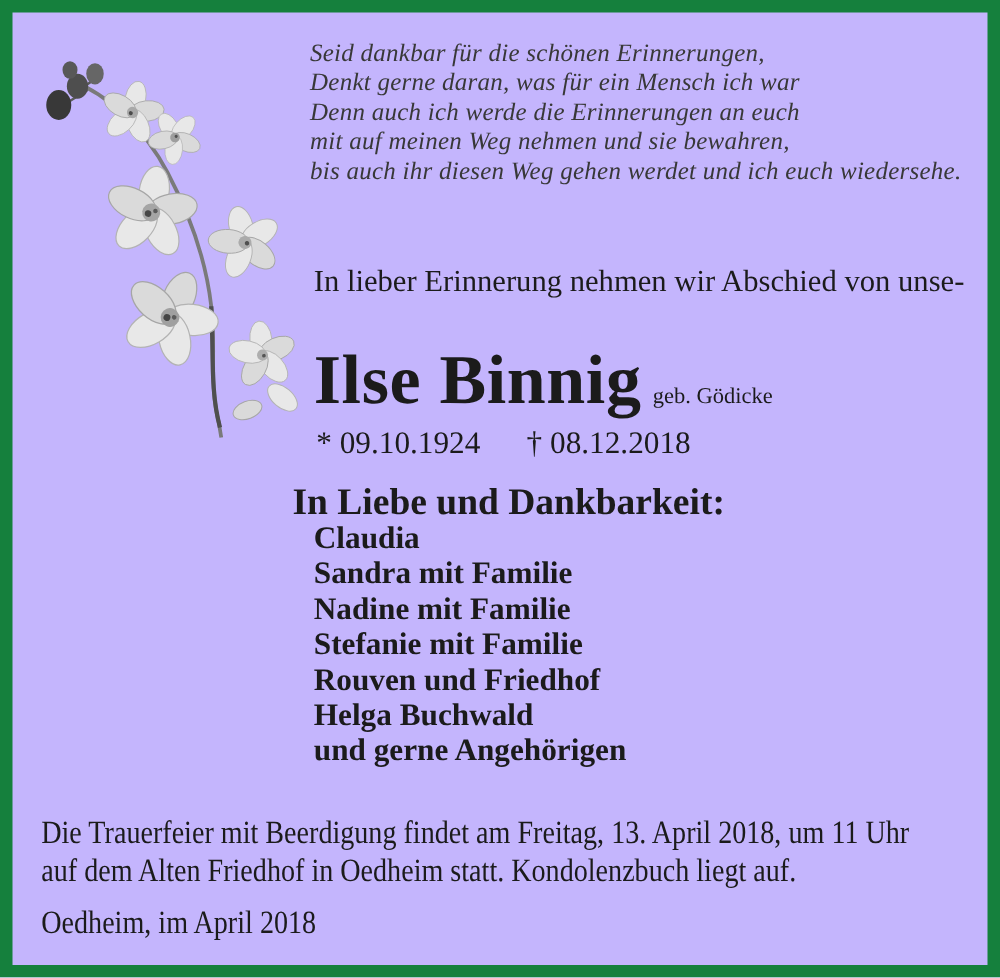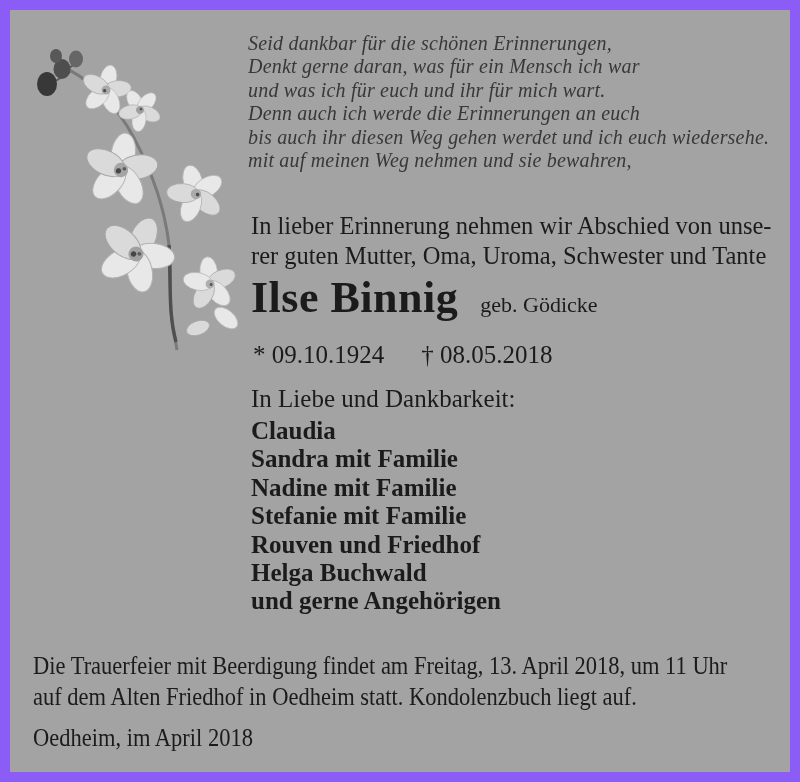--- a/index.html
+++ b/index.html
@@ -1,22 +1,22 @@
 <!DOCTYPE html>
 <html lang="de"><head>
 <meta charset="utf-8">
 <style>
   html, body { margin: 0; padding: 0; background: #ffffff; }
   .page {
     position: relative;
     width: 800px;
     height: 782px;
     box-sizing: border-box;
-    border: 10px solid #8b5cf6;
-    background: #a3a3a3;
+    border: 10px solid #15803d;
+    background: #c4b5fd;
     overflow: hidden;
     font-family: "Liberation Serif", "DejaVu Serif", serif;
     color: #1b1b1b;
   }
   .abs { position: absolute; }
 
   
   .flower-wrap { left: 8px; top: 22px; width: 228px; height: 322px; }
   .petal   { fill: #e8e8e8; stroke: #b3b3b3; stroke-width: 0.8; }
   .petal-d { fill: #dadada; stroke: #a6a6a6; stroke-width: 0.8; }
@@ -30,53 +30,54 @@
     color: #383838;
     letter-spacing: 0.2px;
   }
   .poem div { white-space: nowrap; }
 
   
   .intro {
     left: 241px; top: 201px;
     font-size: 24.5px;
     line-height: 29.5px;
+    text-align: right;
   }
   .intro div { white-space: nowrap; }
 
   
   .name-row {
     left: 241px; top: 262px;
     display: flex;
     align-items: baseline;
     white-space: nowrap;
   }
   .deceased-name {
-    font-size: 44px;
+    font-size: 56px;
     font-weight: bold;
     letter-spacing: 0.5px;
   }
   .maiden-name {
-    font-size: 22px;
-    margin-left: 22px;
+    font-size: 18px;
+    margin-left: 9px;
   }
 
   
   .dates {
     left: 243px; top: 331px;
     font-size: 25px;
     white-space: nowrap;
   }
   .death-date { margin-left: 37px; }
 
   
   .family-heading {
-    left: 241px; top: 375px;
-    font-size: 25px;
-    font-weight: normal;
+    left: 224px; top: 375px;
+    font-size: 30px;
+    font-weight: bold;
     white-space: nowrap;
   }
   .mourners {
     left: 241px; top: 407px;
     font-size: 25px;
     font-weight: bold;
     line-height: 28.4px;
   }
   .mourners div { white-space: nowrap; }
 
@@ -173,38 +174,36 @@
       </g>
 
       <ellipse class="petal" transform="translate(208,286) rotate(40)" rx="14" ry="8"></ellipse>
       <ellipse class="petal-d" transform="translate(180,296) rotate(-20)" rx="12" ry="7"></ellipse>
     </svg>
   </div>
 
   <div class="abs poem">
     <div>Seid dankbar für die schönen Erinnerungen,</div>
     <div>Denkt gerne daran, was für ein Mensch ich war</div>
-    <div>und was ich für euch und ihr für mich wart.</div>
     <div>Denn auch ich werde die Erinnerungen an euch</div>
+    <div>mit auf meinen Weg nehmen und sie bewahren,</div>
     <div>bis auch ihr diesen Weg gehen werdet und ich euch wiedersehe.</div>
-    <div>mit auf meinen Weg nehmen und sie bewahren,</div>
   </div>
 
   <div class="abs intro">
     <div>In lieber Erinnerung nehmen wir Abschied von unse-</div>
-    <div>rer guten Mutter, Oma, Uroma, Schwester und Tante</div>
   </div>
 
   <div class="abs name-row">
     <span class="deceased-name">Ilse Binnig</span>
     <span class="maiden-name">geb. Gödicke</span>
   </div>
 
   <div class="abs dates">
-    <span>* 09.10.1924</span><span class="death-date">† 08.05.2018</span>
+    <span>* 09.10.1924</span><span class="death-date">† 08.12.2018</span>
   </div>
 
   <div class="abs family-heading">In Liebe und Dankbarkeit:</div>
 
   <div class="abs mourners">
     <div>Claudia</div>
     <div>Sandra mit Familie</div>
     <div>Nadine mit Familie</div>
     <div>Stefanie mit Familie</div>
     <div>Rouven und Friedhof</div>

